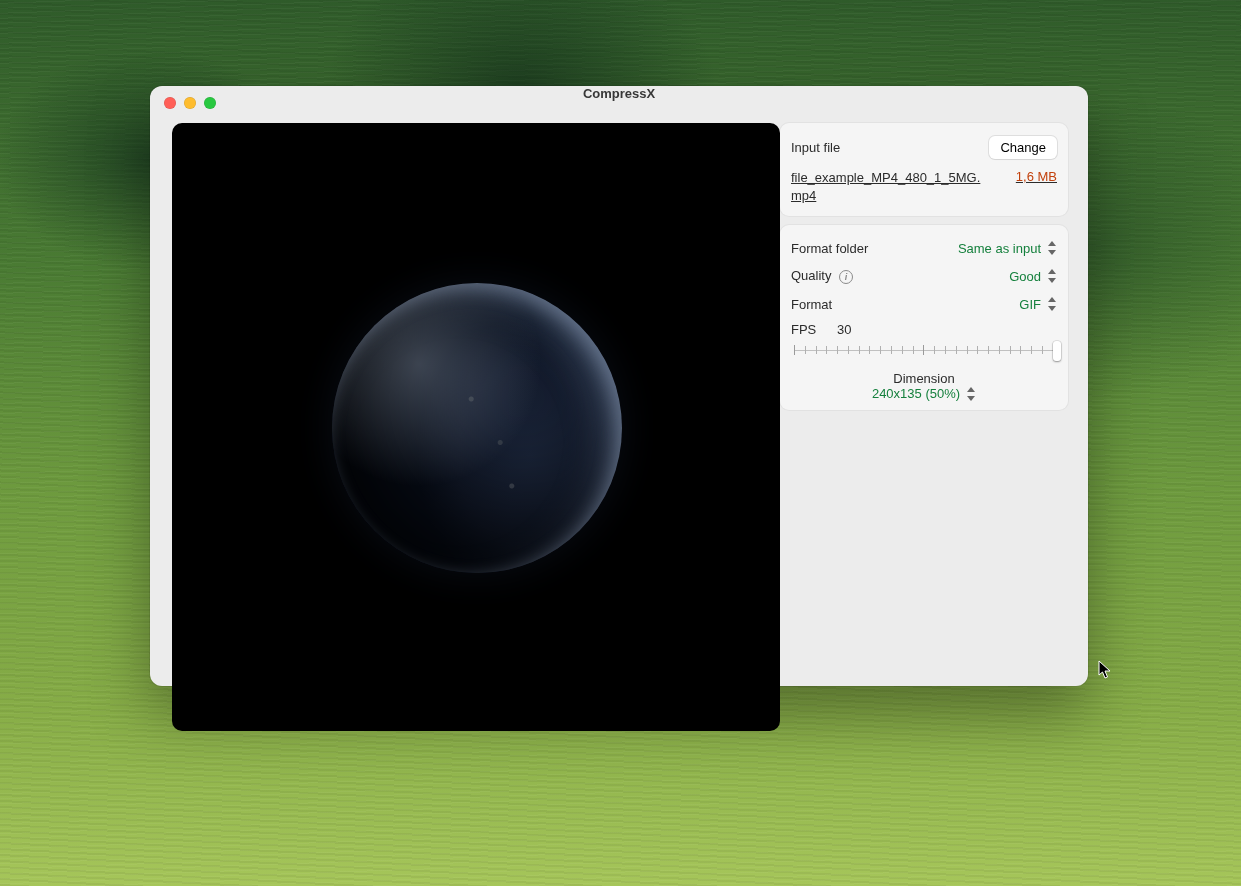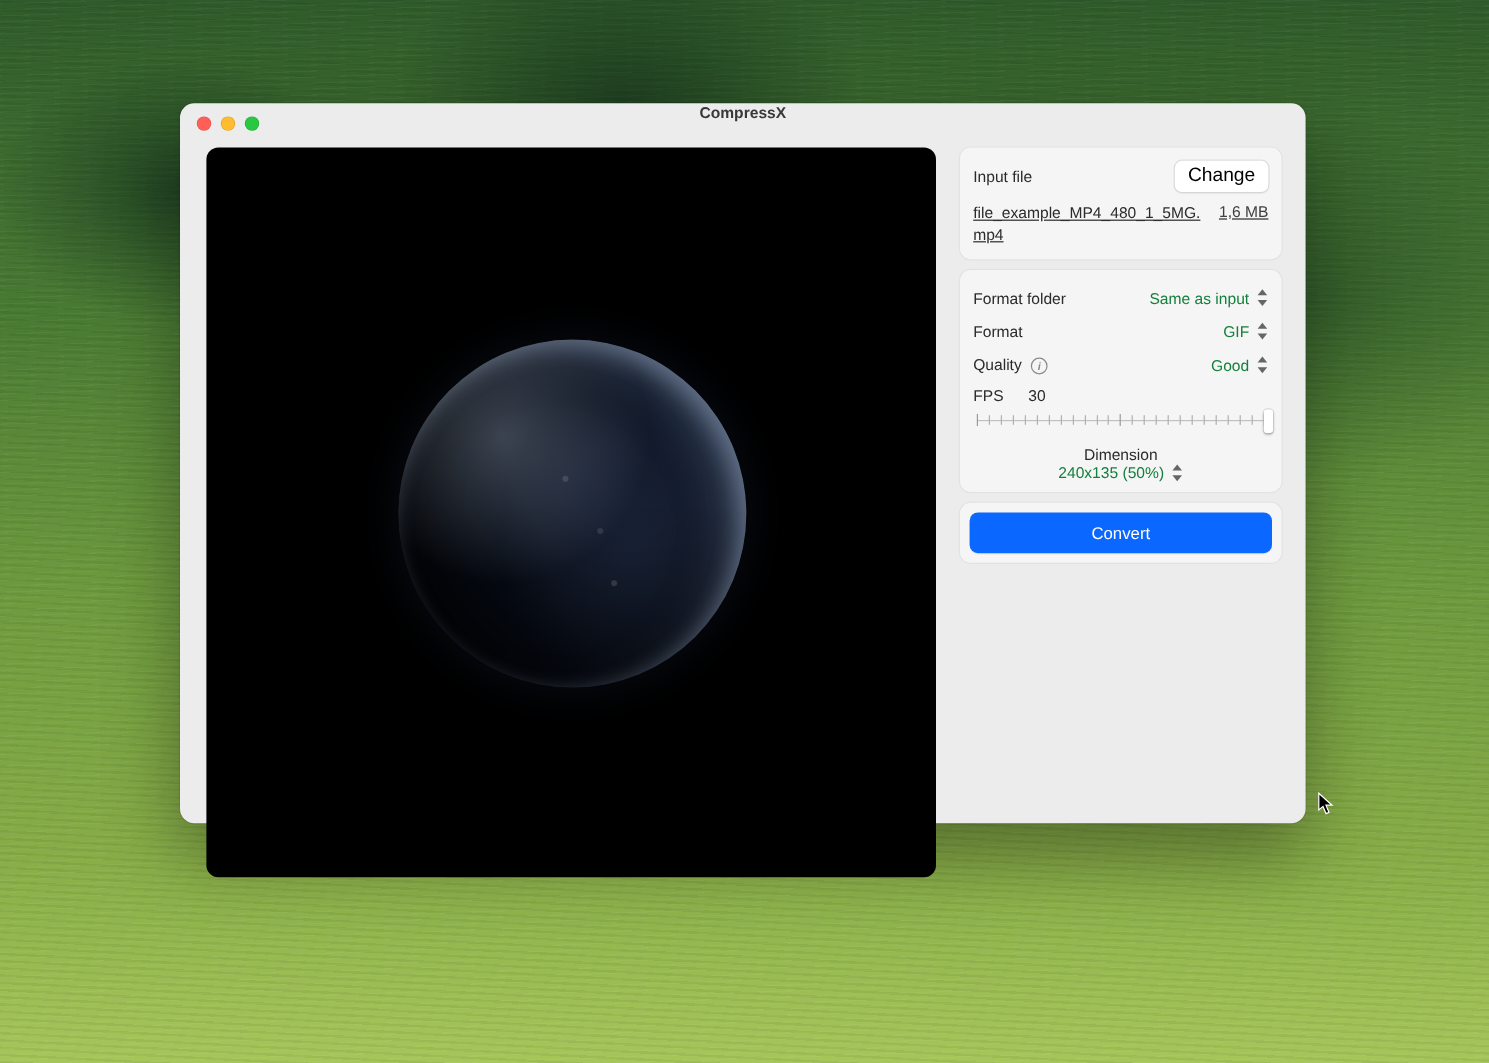--- a/index.html
+++ b/index.html
@@ -28,21 +28,20 @@
     display: flex; align-items: center; justify-content: center;
     position: relative;
     font-size: 13px; font-weight: 600; color: #383838;
   }
   .traffic { position: absolute; left: 14px; top: 11px; display: flex; gap: 8px; }
   .tdot { width: 12px; height: 12px; border-radius: 50%; box-shadow: inset 0 0 0 0.5px rgba(0,0,0,0.15); }
   .tdot.red { background:#ff5f57; } .tdot.yellow { background:#febc2e; } .tdot.green { background:#28c840; }
   .content {
     flex: 1;
     display: flex;
-    gap: 20px;
     padding: 22px 20px 22px 22px;
   }
   .preview {
     width: 608px; height: 608px;
     border-radius: 10px;
     background: #000;
     position: relative;
     overflow: hidden;
   }
   .earth {
@@ -75,27 +74,27 @@
   .card {
     background: #f5f5f5;
     border-radius: 9px;
     box-shadow: 0 0 0 1px rgba(0,0,0,0.04);
     padding: 9px 11px;
     font-size: 13px;
     color: #2b2b2b;
   }
   .row { display: flex; align-items: center; justify-content: space-between; min-height: 28px; }
   .label { color: #2b2b2b; }
-  .sub { color: #404040; }
+  .sub { color: #c2410c; }
   .btn {
     background: #fff;
     border: none;
     border-radius: 6px;
     padding: 4px 11px;
-    font-size: 16px;
+    font-size: 13px;
     box-shadow: 0 0 0 1px rgba(0,0,0,0.09), 0 1px 1px rgba(0,0,0,0.04);
     cursor: default;
   }
   .filecard { padding: 10px 11px 12px; }
   .filename { color: #2b2b2b; line-height: 1.35; max-width: 190px; word-break: break-all; }
   .select {
     display: inline-flex; align-items: center; gap: 6px;
     color: #15803d;
   }
   .stepper-icon {
@@ -196,34 +195,34 @@
 
         <div class="row">
           <span class="label">Format folder</span>
           <span class="select">
             <span>Same as input</span>
             <span class="stepper-icon"></span>
           </span>
         </div>
 
         <div class="row">
-          <span class="label">Format</span>
-          <span class="select">
-            <span>GIF</span>
-            <span class="stepper-icon"></span>
-          </span>
-        </div>
-
-        <div class="row">
           <span class="label">
             <span>Quality</span>
             <span class="info-icon">i</span>
           </span>
           <span class="select">
             <span>Good</span>
+            <span class="stepper-icon"></span>
+          </span>
+        </div>
+
+        <div class="row">
+          <span class="label">Format</span>
+          <span class="select">
+            <span>GIF</span>
             <span class="stepper-icon"></span>
           </span>
         </div>
 
         <div class="slider-wrap">
           <div>
             <span class="label">FPS</span>
             <span class="fps-val">30</span>
           </div>
           <div class="slider-track">
@@ -263,23 +262,20 @@
           <span class="label">Dimension</span>
           <span class="select">
             <span>240x135 (50%)</span>
             <span class="stepper-icon"></span>
           </span>
         </div>
 
 
       </div>
 
-      <div class="card convert-card">
-        <button class="convert-btn">Convert</button>
-      </div>
 
     </div>
   </div>
 
   <svg class="cursor" viewBox="0 0 14 20">
     <path d="M1 1 L1 15 L4.5 12 L7 18 L9.5 17 L7 11 L12 11 Z" fill="#000" stroke="#fff" stroke-width="1"></path>
   </svg>
 </div>
 
 </body></html>

